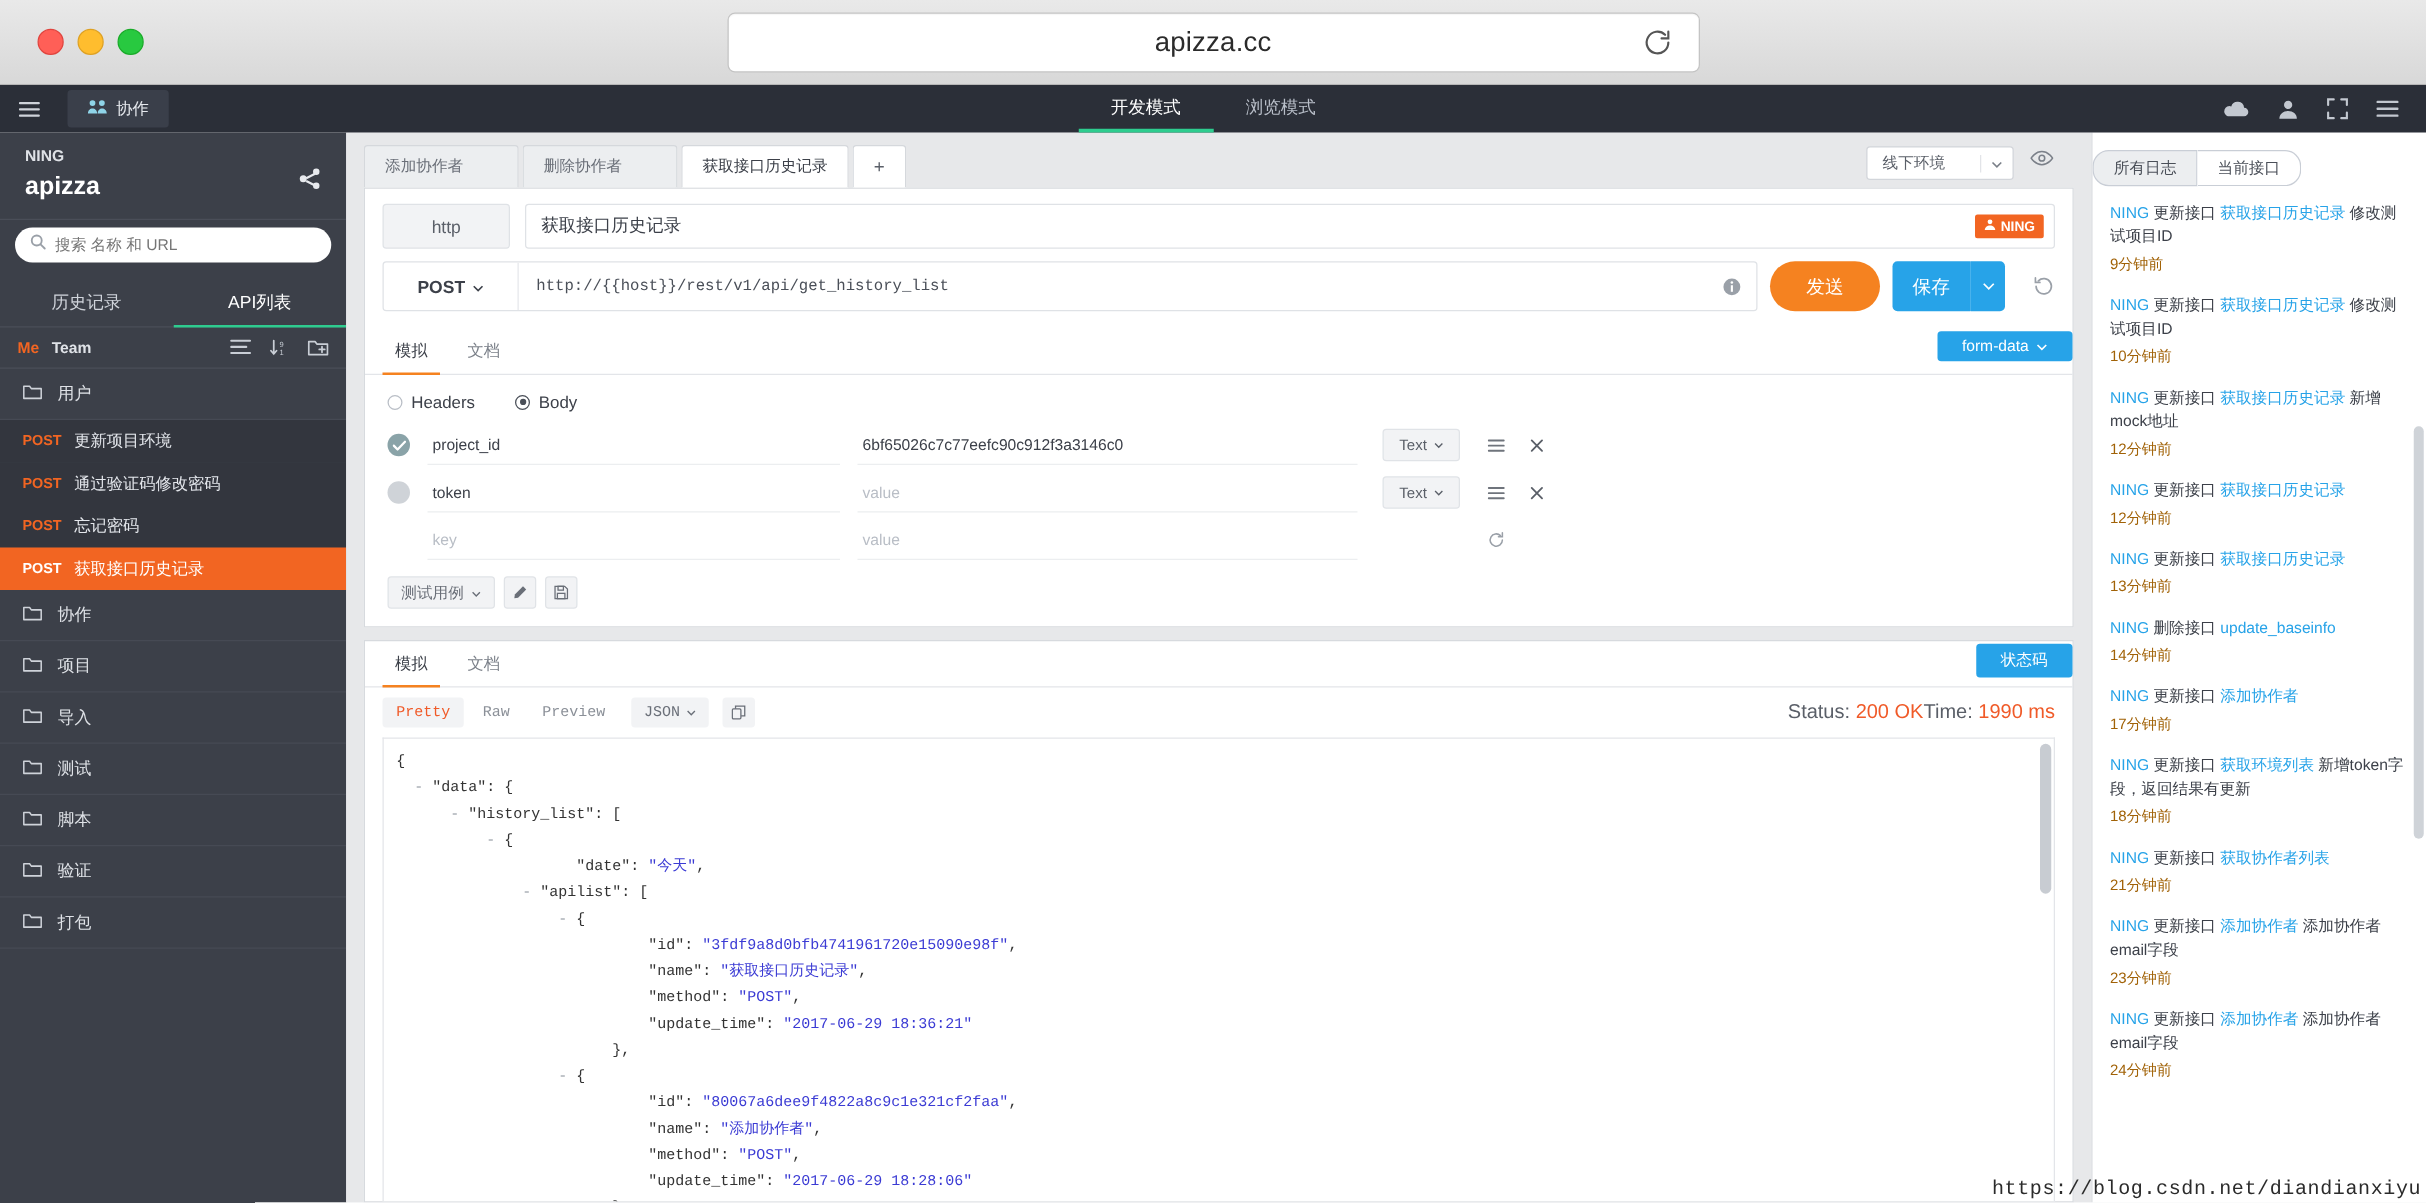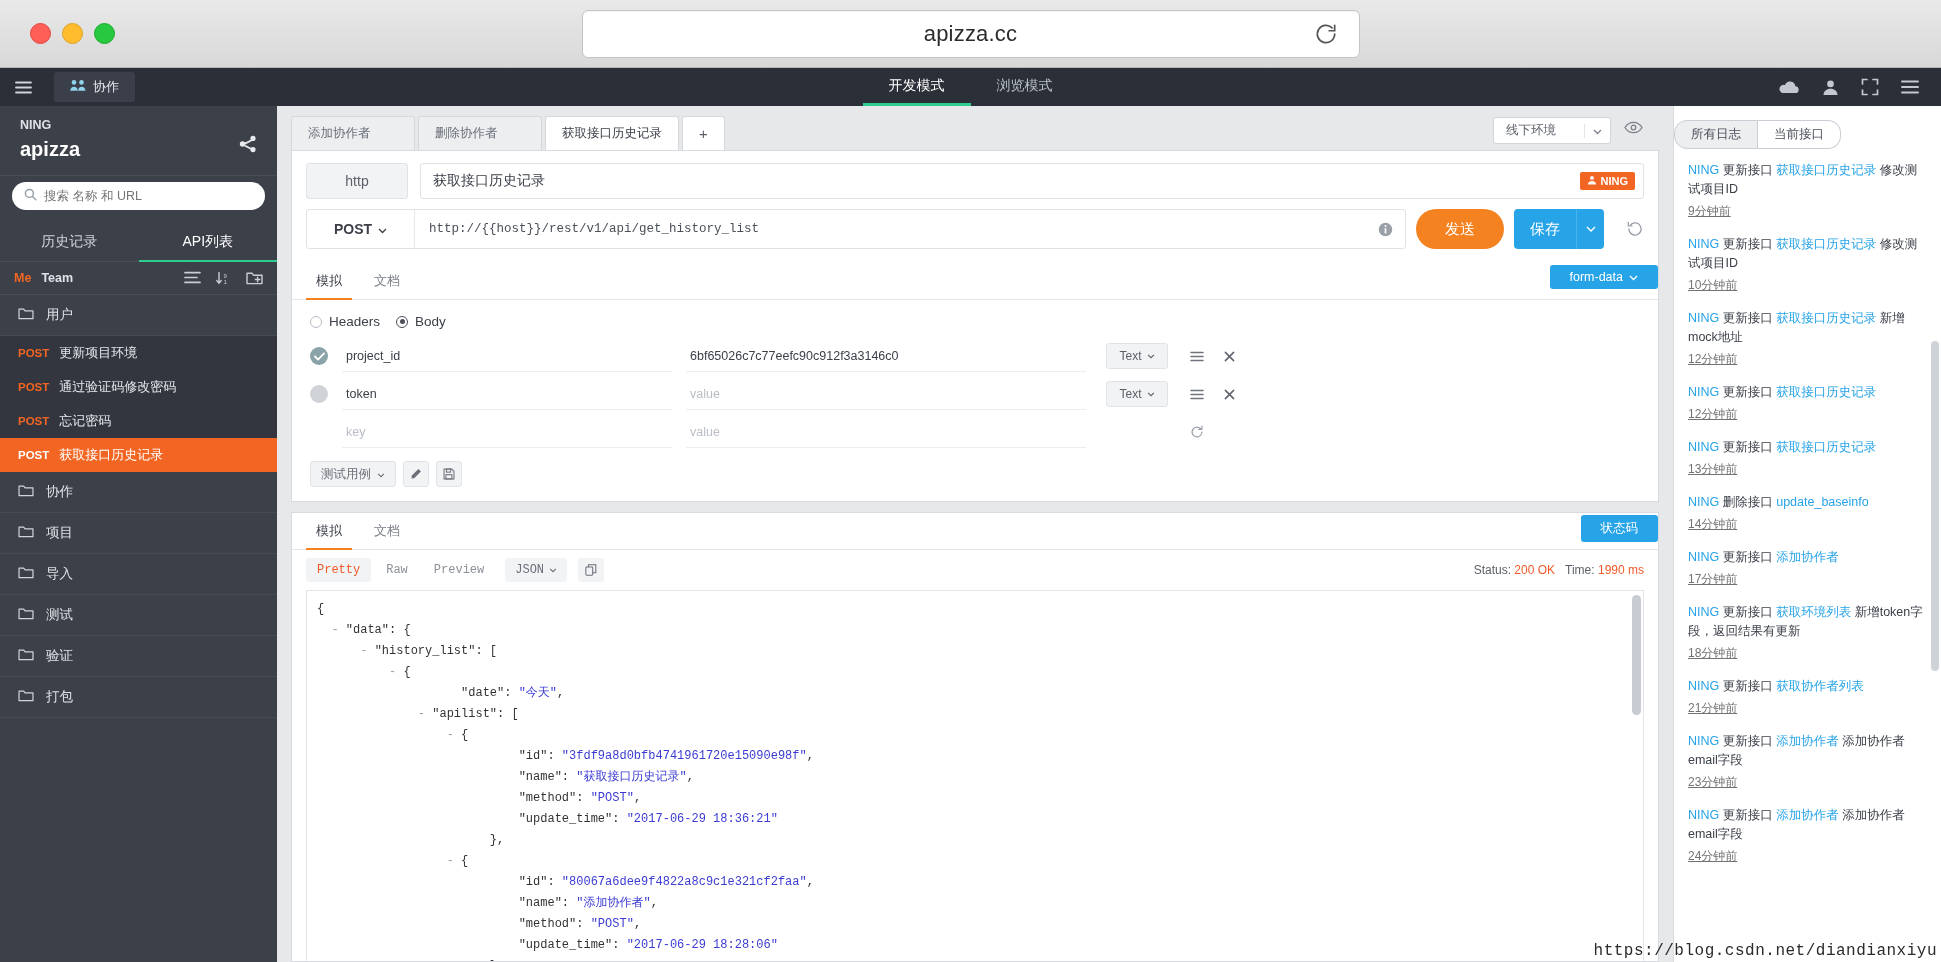--- a/index.html
+++ b/index.html
@@ -206,21 +206,21 @@
   }
   .sub-tab.active { color: #3c4049; border-bottom-color: #f58220; }
   .badge-btn {
     position: absolute; right: 0; top: 2px;
     background: #27a3e8; color: #fff; font-size: 12.5px;
     padding: 5px 20px; border-radius: 3px; cursor: pointer;
     display: flex; align-items: center; gap: 6px;
   }
   .badge-btn.formdata { right: 0; top: 2px; }
 
-  .radio-row { display: flex; align-items: center; gap: 16px; padding: 14px 1px 8px 18px; }
+  .radio-row { display: flex; align-items: center; gap: 32px; padding: 14px 1px 8px 18px; }
   .radio { display: flex; align-items: center; gap: 7px; cursor: pointer; }
   .radio .dot {
     width: 12px; height: 12px; border-radius: 50%;
     border: 1px solid #b9bec6; background: #fff; position: relative;
   }
   .radio.on .dot { border-color: #4a4f58; }
   .radio.on .dot::after {
     content:''; position: absolute; left: 2.5px; top: 2.5px;
     width: 5px; height: 5px; border-radius: 50%; background: #4a4f58;
   }
@@ -272,21 +272,21 @@
   .resp-seg.active { background: #f2f3f5; color: #f05a28; }
   .resp-fmt {
     font-size: 12px; color: #6a6f78; padding: 5px 10px; background: #f2f3f5;
     border-radius: 3px; cursor: pointer; display: flex; align-items: center; gap: 5px;
     font-family: "Liberation Mono", "DejaVu Sans Mono", monospace; margin-left: 6px;
   }
   .resp-copy {
     width: 26px; height: 24px; background: #f2f3f5; border-radius: 3px; margin-left: 7px;
     display: flex; align-items: center; justify-content: center; color: #6a6f78; cursor: pointer;
   }
-  .resp-status { margin-left: auto; font-size: 12px; color: #5a5f68; display: flex; gap: 10px; }
+  .resp-status { margin-left: auto; font-size: 16px; color: #5a5f68; display: flex; gap: 0; }
   .resp-status b { font-weight: normal; color: #f05a28; }
   .resp-body {
     flex: 1; margin: 0 14px 0 14px; border: 1px solid #e3e5e9; border-bottom: none;
     overflow: hidden; background: #fff; position: relative;
   }
   .code {
     font-family: "Liberation Mono", "DejaVu Sans Mono", monospace;
     font-size: 12px; line-height: 21px; padding: 8px 10px; white-space: pre;
     color: #333;
   }
@@ -311,21 +311,21 @@
     font-size: 12.5px; padding: 5px 16px; border: 1px solid #c9ced6;
     color: #4a4f58; cursor: pointer; background: #eceef0;
   }
   .log-seg:first-child { border-radius: 13px 0 0 13px; }
   .log-seg:last-child { border-radius: 0 13px 13px 0; border-left: none; background: #fff; }
   .log-list { flex: 1; overflow: hidden; padding: 0 14px; position: relative; }
   .log-item { margin-bottom: 15px; }
   .log-text { font-size: 12.5px; line-height: 19px; color: #3c4049; }
   .log-text .u { color: #27a3e8; }
   .log-text .a { color: #27a3e8; }
-  .log-time { font-size: 12px; color: #737373; margin-top: 4px; text-decoration: underline; }
+  .log-time { font-size: 12px; color: #a16207; margin-top: 4px; }
   .log-scroll-thumb {
     position: absolute; right: 2px; top: 180px; width: 8px; height: 330px;
     background: #cfd3d8; border-radius: 4px; cursor: pointer;
   }
 
   .watermark {
     position: absolute; right: 4px; bottom: 2px;
     font-family: "Liberation Mono", "DejaVu Sans Mono", monospace;
     font-size: 16px; color: #2b2b2b; letter-spacing: .5px;
   }
@@ -495,20 +495,26 @@
         <div class="sb-folder">
           <span><svg width="16" height="13" viewBox="0 0 17 14" stroke="#cfd3da" stroke-width="1.3" fill="none">
               <path d="M1 12.6V2.2h5l1.5 2h8.5v8.4z" stroke-linejoin="round"></path>
             </svg></span>
           <span>测试</span>
         </div>
         <div class="sb-folder">
           <span><svg width="16" height="13" viewBox="0 0 17 14" stroke="#cfd3da" stroke-width="1.3" fill="none">
               <path d="M1 12.6V2.2h5l1.5 2h8.5v8.4z" stroke-linejoin="round"></path>
             </svg></span>
+          <span>脚本</span>
+        </div>
+        <div class="sb-folder">
+          <span><svg width="16" height="13" viewBox="0 0 17 14" stroke="#cfd3da" stroke-width="1.3" fill="none">
+              <path d="M1 12.6V2.2h5l1.5 2h8.5v8.4z" stroke-linejoin="round"></path>
+            </svg></span>
           <span>验证</span>
         </div>
         <div class="sb-folder">
           <span><svg width="16" height="13" viewBox="0 0 17 14" stroke="#cfd3da" stroke-width="1.3" fill="none">
               <path d="M1 12.6V2.2h5l1.5 2h8.5v8.4z" stroke-linejoin="round"></path>
             </svg></span>
           <span>打包</span>
         </div>
       </div>
   </div>

